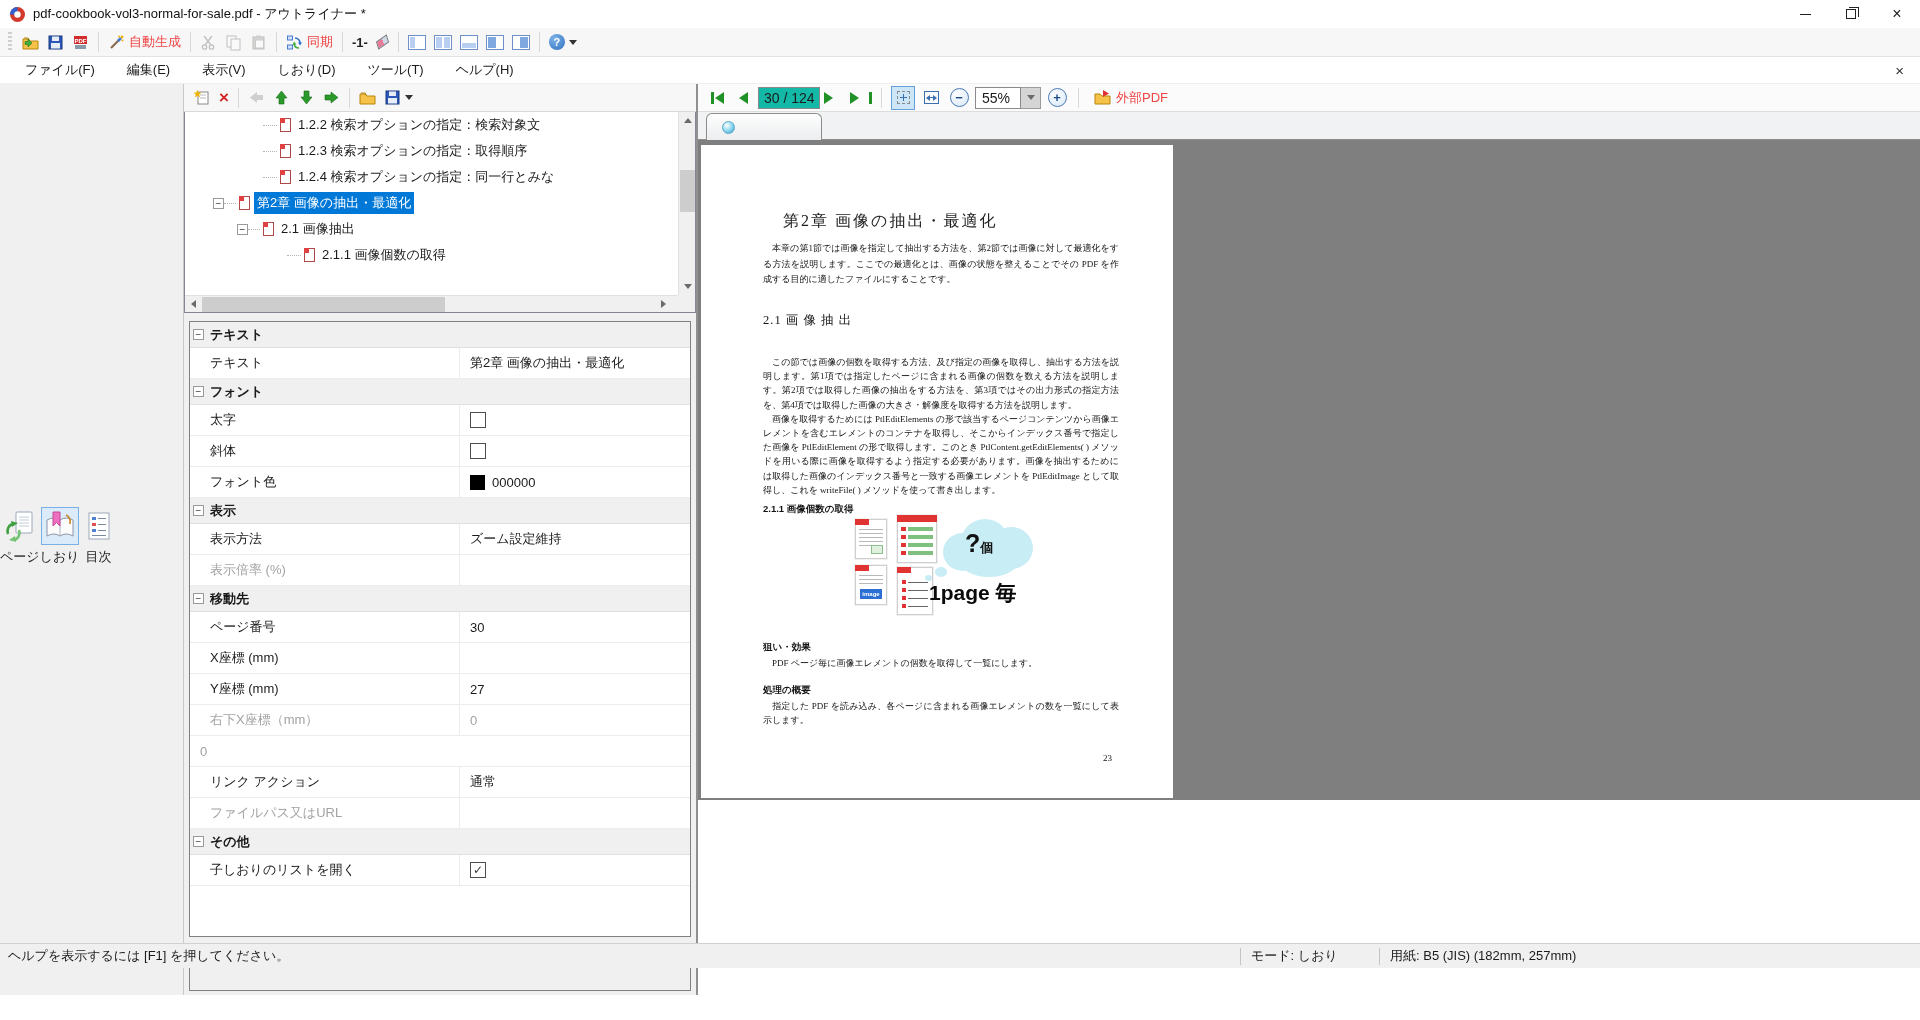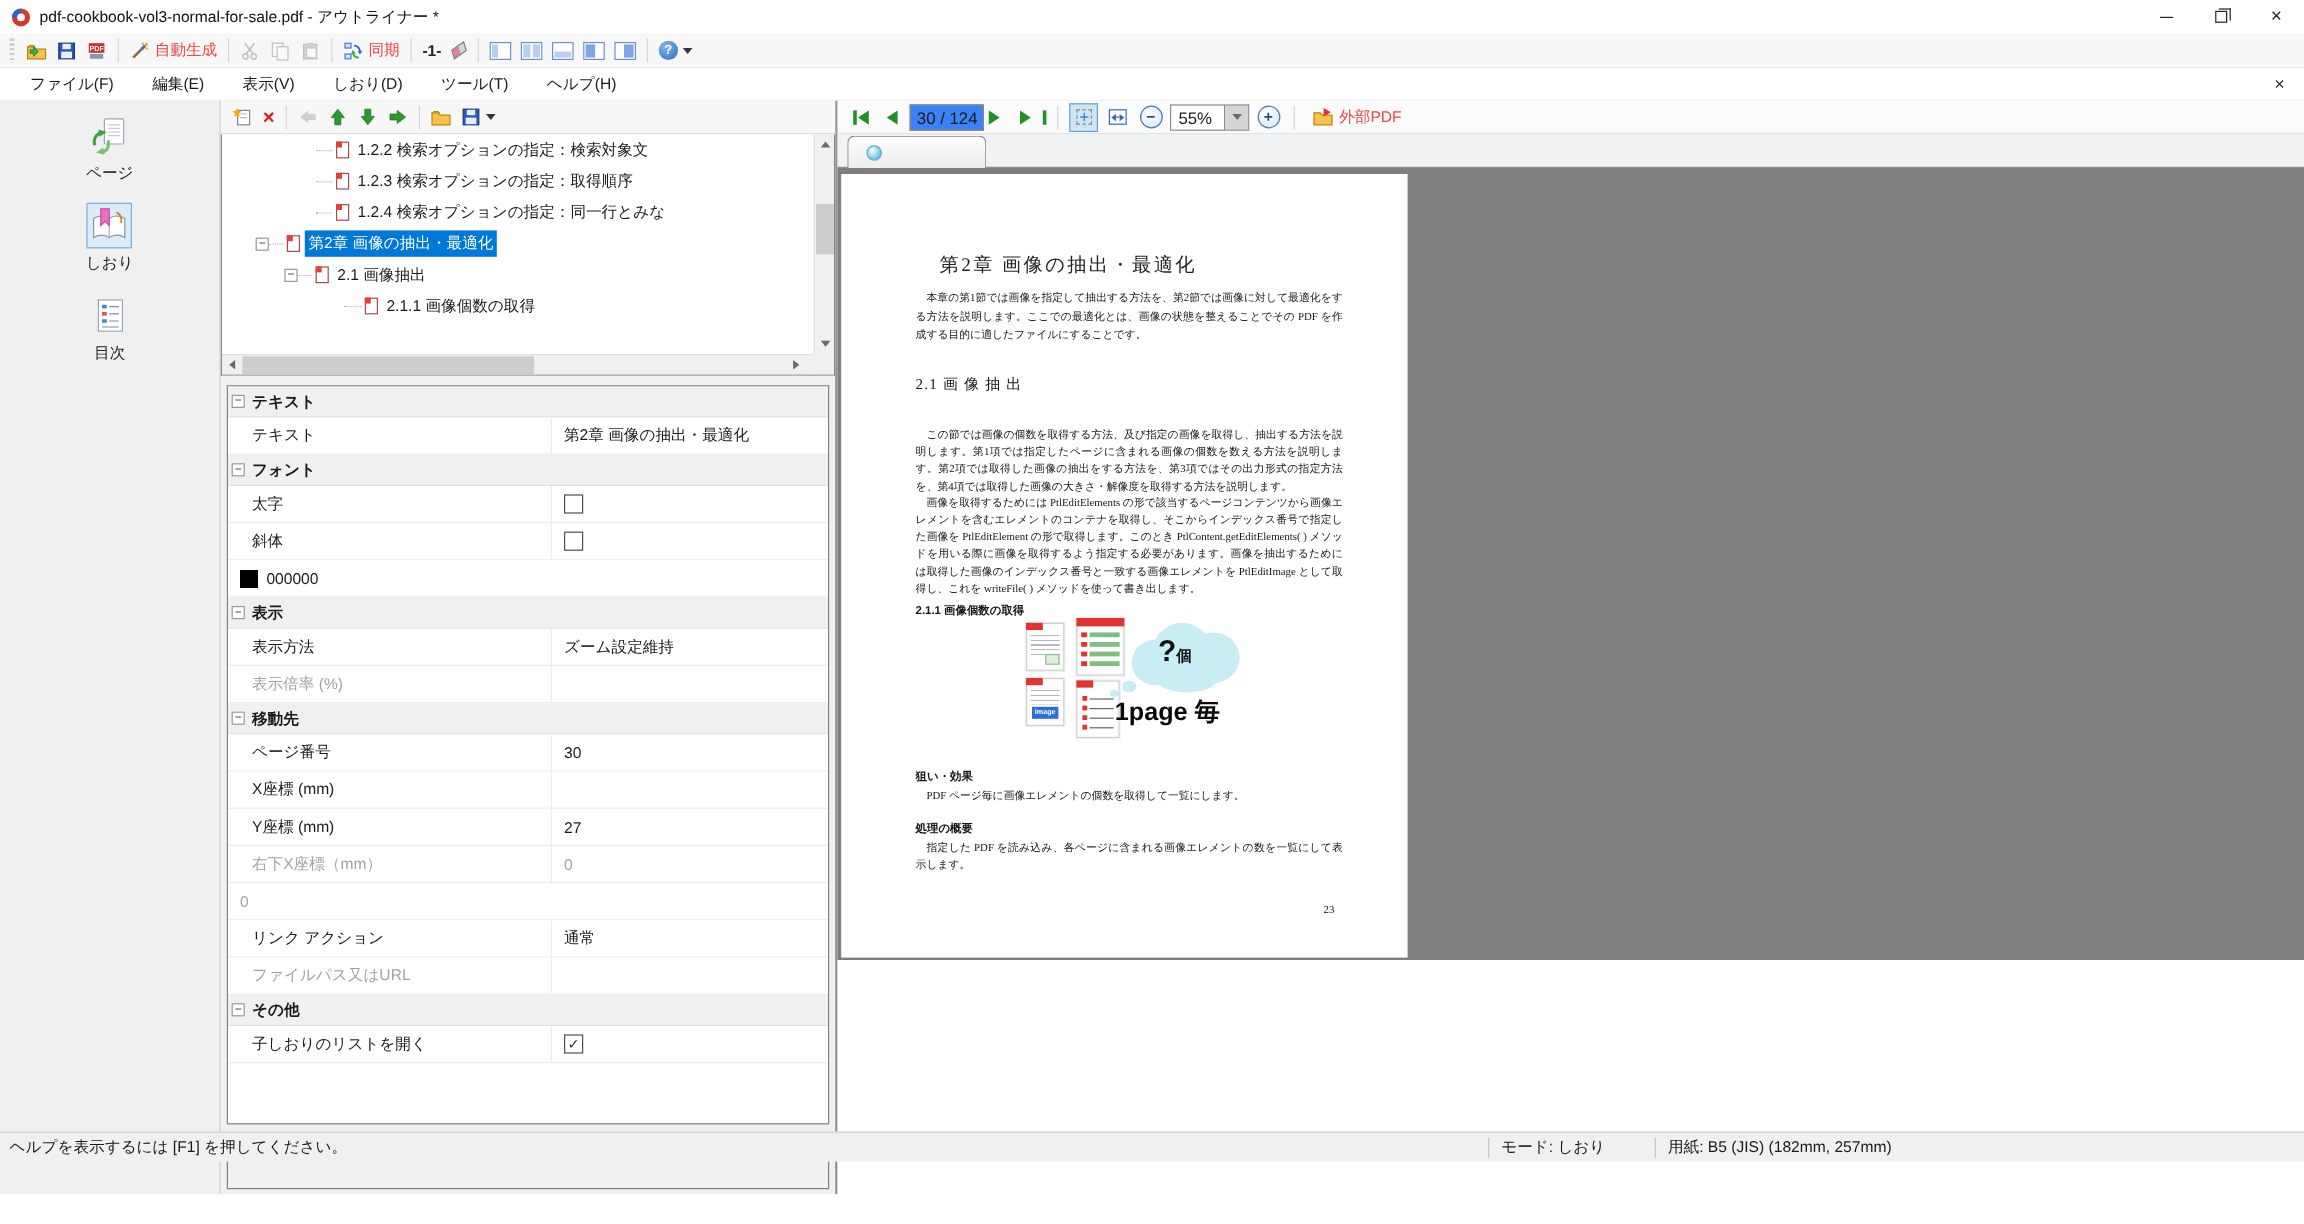--- a/index.html
+++ b/index.html
@@ -35,21 +35,21 @@
 
   
   .menubar { position:absolute; top:57px; left:0; right:0; height:27px; background:#fff; display:flex; align-items:center; padding-left:14px; border-bottom:1px solid #f0f0f0; }
   .menu-item { padding:4px 11px; margin-right:10px; font-size:13px; }
   .menubar-close { margin-left:auto; margin-right:10px; font-size:15px; color:#333; padding:0 6px; }
 
   
   .main { position:absolute; top:84px; left:0; right:0; height:911px; display:flex; }
 
   
-  .activity { width:184px; background:#f0f0f0; border-right:1px solid #c9c9c9; display:flex; flex-direction:column; align-items:center; padding-top:10px; }
+  .activity { width:184px; background:#f0f0f0; border-right:1px solid #c9c9c9; display:flex; flex-direction:row; align-items:center; padding-top:10px; }
   .act-item { display:flex; flex-direction:column; align-items:center; margin-bottom:16px; }
   .act-icon-wrap { width:38px; height:38px; display:flex; align-items:center; justify-content:center; border:1px solid transparent; }
   .act-item.selected .act-icon-wrap { background:#dcebf9; border:1px solid #7ab0e4; }
   .act-label { margin-top:3px; font-size:13px; color:#222; }
 
   
   .middle { width:514px; background:#f0f0f0; border-right:2px solid #909090; display:flex; flex-direction:column; }
   .tree-toolbar { height:28px; background:#f7f7f7; display:flex; align-items:center; padding-left:6px; border-bottom:1px solid #d8d8d8; }
   .tree-frame { height:201px; background:#fff; border:1px solid #828790; border-top:none; position:relative; }
   .tree-viewport { position:absolute; left:0; top:0; right:17px; bottom:17px; overflow:hidden; background:#fff; }
@@ -91,21 +91,21 @@
   .bottom-box .glabel { font-size:13px; }
 
   
   .right { flex:1; display:flex; flex-direction:column; min-width:0; }
   .pdf-toolbar { height:28px; background:#fbfbfb; border-bottom:1px solid #dcdcdc; display:flex; align-items:center; padding-left:8px; gap:4px; }
   .nav-btn { width:22px; height:22px; display:flex; align-items:center; justify-content:center; gap:1px; }
   .gtri { width:0; height:0; display:block; }
   .gtri.left  { border-top:6px solid transparent; border-bottom:6px solid transparent; border-right:9px solid #1f9126; }
   .gtri.right { border-top:6px solid transparent; border-bottom:6px solid transparent; border-left:9px solid #1f9126; }
   .gbar { width:3px; height:12px; background:#1f9126; display:block; }
-  .page-box { width:62px; height:22px; border:1px solid #8a8a8a; background:#3b82f6; font-size:14px; display:flex; align-items:center; padding-left:5px; overflow:hidden; white-space:nowrap; }
+  .page-box { width:62px; height:22px; border:1px solid #8a8a8a; background:#14b8a6; font-size:14px; display:flex; align-items:center; padding-left:5px; overflow:hidden; white-space:nowrap; }
   .fit-btn { width:24px; height:24px; display:flex; align-items:center; justify-content:center; border:1px solid transparent; }
   .fit-btn.active { background:#cde6f7; border:1px solid #66a0d8; }
   .dashed-sq { width:13px; height:13px; border:1px dashed #8a8a8a; position:relative; display:block; }
   .dashed-sq:before { content:""; position:absolute; left:2px; top:5px; width:7px; height:1px; background:#3a6fb0; }
   .dashed-sq:after { content:""; position:absolute; left:5px; top:2px; width:1px; height:7px; background:#3a6fb0; }
   .fitw { width:15px; height:13px; border:1px solid #3a6fb0; display:flex; align-items:center; justify-content:center; }
   .fitw i { width:0; height:0; border-top:3px solid transparent; border-bottom:3px solid transparent; display:block; }
   .fitw .l { border-right:4px solid #3a6fb0; } .fitw .r { border-left:4px solid #3a6fb0; }
   .fitw .m { width:3px; height:1px; background:#3a6fb0; border:none; }
   .zoom-circle { width:19px; height:19px; border-radius:50%; border:1px solid #4a7ab5; background:radial-gradient(circle at 35% 30%, #fdfeff, #d6e7f8); color:#1a4a8a; font-weight:bold; font-size:13px; line-height:17px; text-align:center; }
@@ -509,20 +509,21 @@
               <span class="checkbox"></span>
             </div>
         </div>
         <div class="prow">
           <div class="plabel">斜体</div>
           <div class="pvalue">
               <span class="checkbox"></span>
             </div>
         </div>
         <div class="prow">
+          <div class="plabel">フォント色</div>
           <div class="pvalue">
             <span class="swatch"></span>
             <span>000000</span>
           </div>
         </div>
 
         <div class="prow group">
           <span class="gbox">−</span>
           <span class="glabel">表示</span>
         </div>

